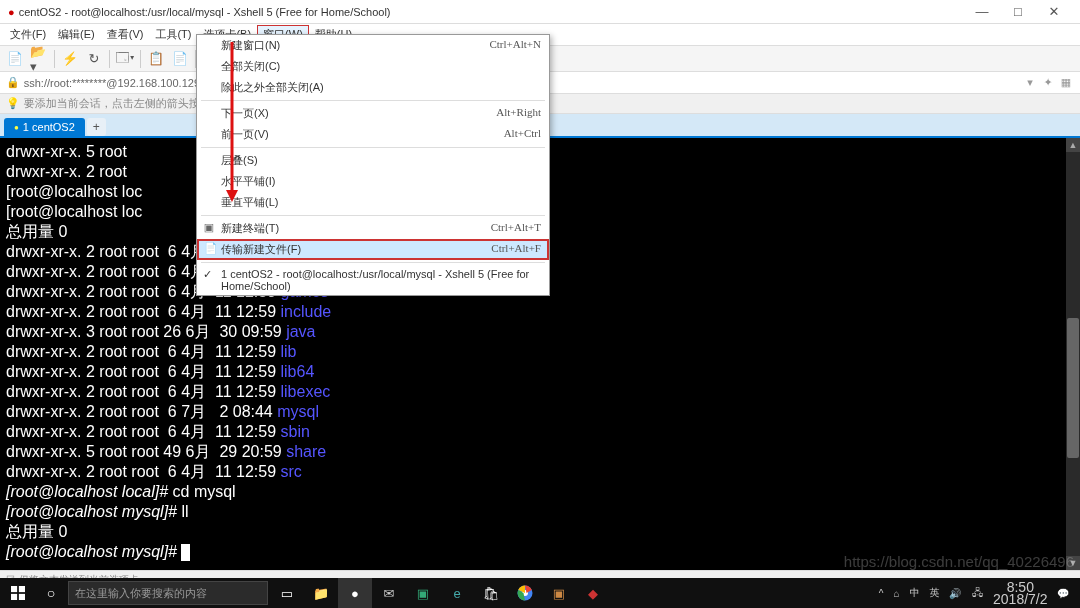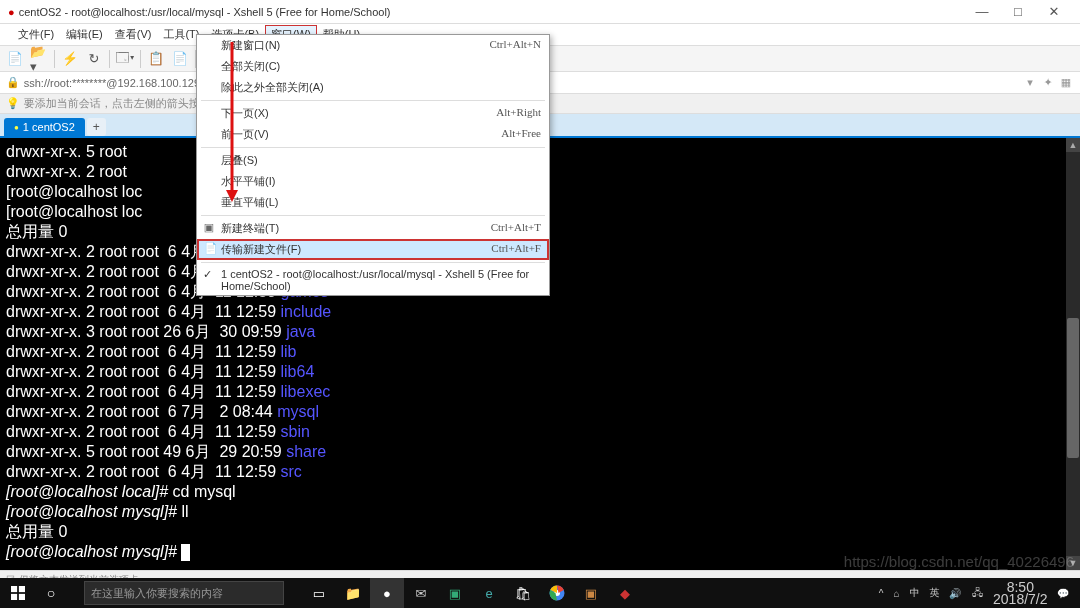--- a/index.html
+++ b/index.html
@@ -3,21 +3,21 @@
 <meta charset="utf-8">
 <style>
 * { margin: 0; padding: 0; box-sizing: border-box; font-family: "Microsoft YaHei", "Segoe UI", Arial, sans-serif; }
 body { width: 1080px; height: 608px; background: #fff; overflow: hidden; position: relative; }
 
 .titlebar { height: 24px; background: #fff; display: flex; align-items: center; padding: 0 8px; font-size: 11px; color: #333; border-bottom: 1px solid #ddd; }
 .titlebar .icon { margin-right: 4px; color: #c00; }
 .titlebar .spacer { flex: 1; }
 .titlebar .winbtn { width: 36px; text-align: center; font-size: 13px; color: #555; }
 
-.menubar { height: 22px; background: #fff; display: flex; align-items: center; padding: 0 12px; font-size: 11px; color: #333; border-bottom: 1px solid #ddd; position: relative; }
+.menubar { height: 22px; background: #fff; display: flex; align-items: center; padding: 0 4px; font-size: 11px; color: #333; border-bottom: 1px solid #ddd; position: relative; }
 .menubar .mi { padding: 2px 6px; cursor: default; }
 .menubar .mi.active { background: #e5f3ff; border: 1px solid #c33; padding: 1px 5px; }
 
 .toolbar { height: 26px; background: #f5f5f5; display: flex; align-items: center; padding: 0 6px; gap: 6px; border-bottom: 1px solid #ddd; }
 .toolbar .tb { width: 18px; height: 18px; display: flex; align-items: center; justify-content: center; font-size: 13px; color: #555; }
 .toolbar .sep { width: 1px; height: 18px; background: #ccc; }
 
 .addr { height: 22px; background: #fff; display: flex; align-items: center; padding: 0 6px; font-size: 11px; color: #666; border-bottom: 1px solid #ddd; }
 .addr .lock { margin-right: 4px; color: #888; }
 .addr .right { margin-left: auto; display: flex; gap: 2px; }
@@ -44,21 +44,21 @@
 .footer-hint { height: 18px; background: #f0f0f0; display: flex; align-items: center; padding: 0 6px; font-size: 10px; color: #888; border-top: 1px solid #ddd; }
 .footer-hint .check { color: #888; margin-right: 4px; }
 
 .statusbar { height: 18px; background: #f5f5f5; display: flex; align-items: center; padding: 0 6px; font-size: 10px; color: #555; border-top: 1px solid #ddd; }
 .statusbar .spacer { flex: 1; }
 .statusbar .seg { padding: 0 6px; border-left: 1px solid #ccc; }
 
 .taskbar { position: absolute; bottom: 0; left: 0; right: 0; height: 30px; background: #101010; display: flex; align-items: center; color: #fff; font-size: 11px; }
 .taskbar .start { width: 36px; height: 30px; display: flex; align-items: center; justify-content: center; font-size: 14px; }
 .taskbar .cortana { width: 30px; text-align: center; font-size: 14px; }
-.taskbar .search { flex: 0 0 200px; height: 24px; background: #2b2b2b; display: flex; align-items: center; padding: 0 6px; margin: 0 18px; color: #999; border: 1px solid #444; }
+.taskbar .search { flex: 0 0 200px; height: 24px; background: #2b2b2b; display: flex; align-items: center; padding: 0 6px; margin: 0 2px; color: #999; border: 1px solid #444; }
 .taskbar .tbicon { width: 34px; height: 30px; display: flex; align-items: center; justify-content: center; font-size: 13px; }
 .taskbar .tbicon.browser svg, .taskbar .tbicon svg { width: 18px; height: 18px; }
 .taskbar .tray { margin-left: auto; display: flex; align-items: center; gap: 10px; padding: 0 10px; font-size: 10px; color: #ccc; }
 .taskbar .clock { text-align: center; line-height: 12px; font-size: 14px; }
 
 .dropdown { position: absolute; top: 34px; left: 196px; width: 354px; background: #fff; border: 1px solid #999; box-shadow: 2px 2px 6px rgba(0,0,0,0.3); font-size: 11px; z-index: 100; }
 .dropdown .menu-row { display: flex; align-items: flex-start; padding: 3px 8px 3px 24px; color: #333; position: relative; }
 .dropdown .menu-row .micon { position: absolute; left: 5px; width: 14px; text-align: center; color: #666; font-size: 11px; }
 .dropdown .menu-row .sc { margin-left: auto; color: #555; font-family: Liberation Serif, serif; }
 .dropdown .menu-row.highlighted { background: #cde8ff; border: 2px solid #c33; padding: 1px 6px 1px 22px; }
@@ -165,21 +165,21 @@
     <div class="menu-row">
       <span>除此之外全部关闭(A)</span>
     </div>
     <hr>
     <div class="menu-row">
       <span>下一页(X)</span>
       <span class="sc">Alt+Right</span>
     </div>
     <div class="menu-row">
       <span>前一页(V)</span>
-      <span class="sc">Alt+Free</span>
+      <span class="sc">Alt+Ctrl</span>
     </div>
     <hr>
     <div class="menu-row">
       <span>层叠(S)</span>
     </div>
     <div class="menu-row">
       <span>水平平铺(I)</span>
     </div>
     <div class="menu-row">
       <span>垂直平铺(L)</span>

